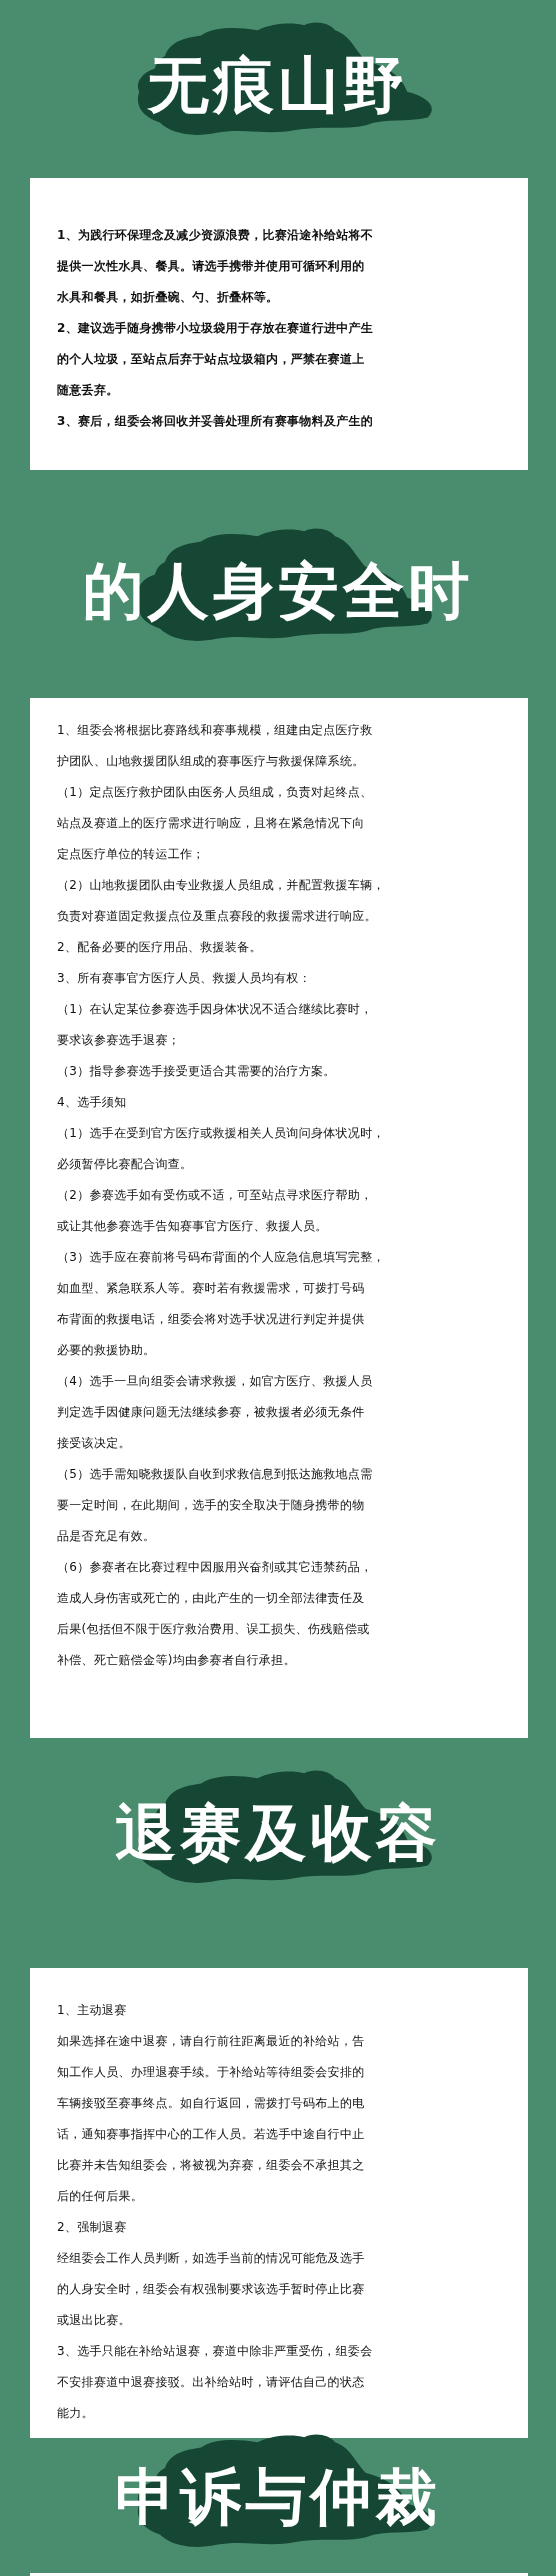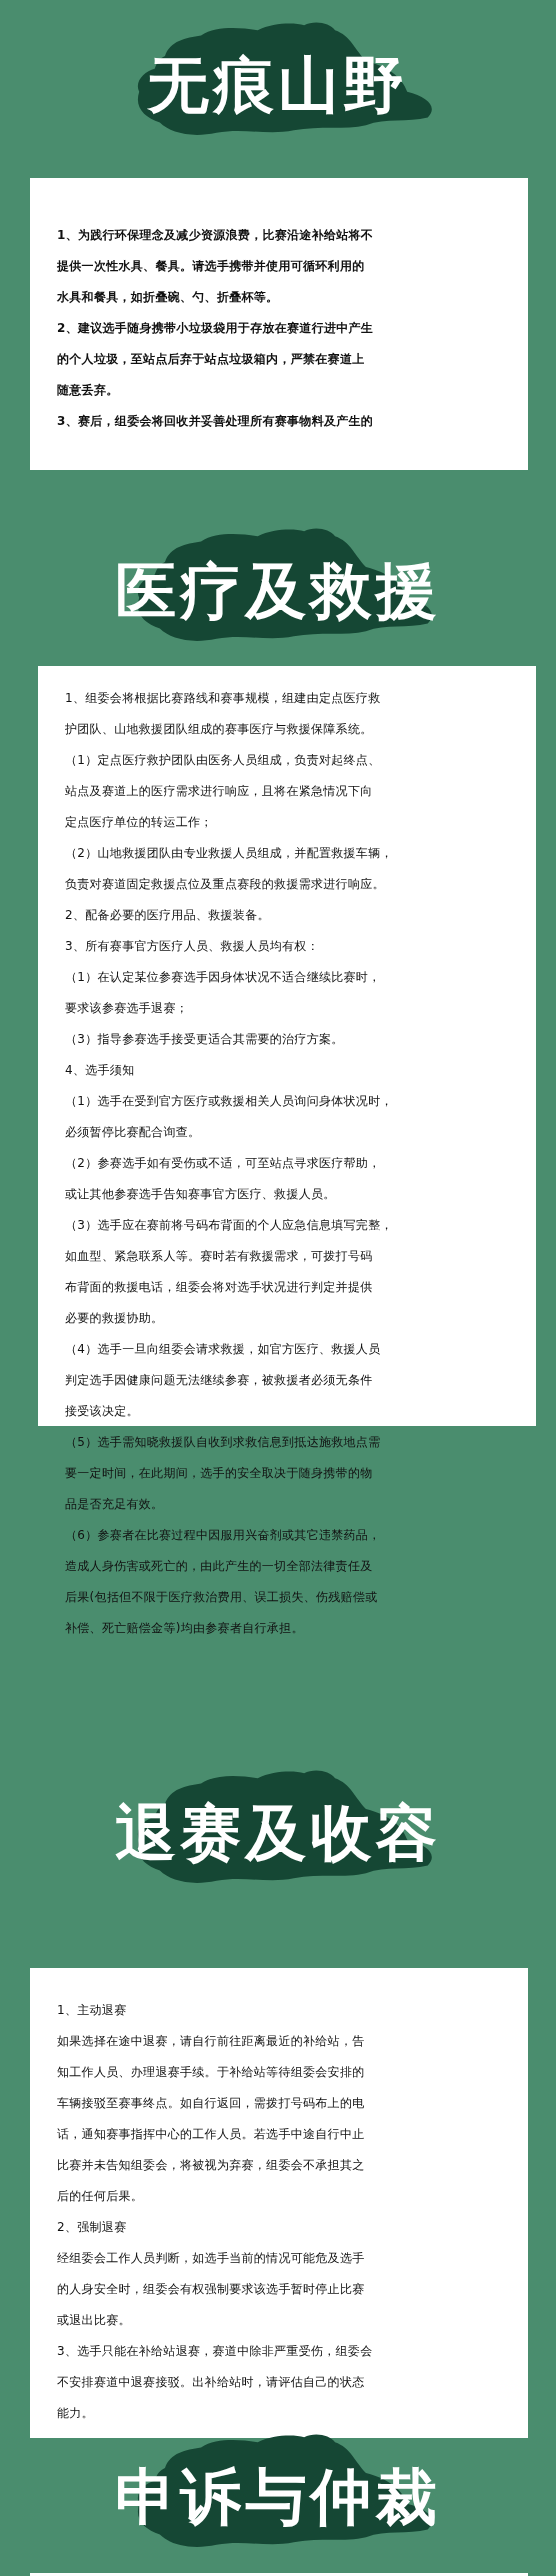--- a/index.html
+++ b/index.html
@@ -74,23 +74,23 @@
   <p>随意丢弃。</p>
   <p>3、赛后，组委会将回收并妥善处理所有赛事物料及产生的</p>
 </div>
 
 <div class="section-title" style="top:510px;">
   <div class="ink-blob">
     <svg viewBox="0 0 720 230" preserveAspectRatio="none">
       <path d="M130,70 C140,40 170,35 200,30 C230,10 280,15 310,20 C340,5 380,5 400,10 C420,0 450,5 460,20 C490,30 500,60 520,80 C560,90 590,110 600,140 C640,150 660,170 640,190 C600,200 560,190 520,205 C480,215 430,205 380,215 C330,225 280,210 230,220 C180,230 140,220 120,200 C90,190 70,170 80,140 C70,120 90,100 110,95 C115,80 120,75 130,70 Z" fill="#154734"></path>
     </svg>
   </div>
-  <div class="title-text">医疗及救援</div>
+  <div class="title-text">的人身安全时</div>
 </div>
-<div class="card" style="top:666px; height:760px; padding-top:16.5px;margin-left:8px;">
+<div class="card" style="top:698px; height:1040px; padding-top:16.5px;">
   <p>1、组委会将根据比赛路线和赛事规模，组建由定点医疗救</p>
   <p>护团队、山地救援团队组成的赛事医疗与救援保障系统。</p>
   <p>（1）定点医疗救护团队由医务人员组成，负责对起终点、</p>
   <p>站点及赛道上的医疗需求进行响应，且将在紧急情况下向</p>
   <p>定点医疗单位的转运工作；</p>
   <p>（2）山地救援团队由专业救援人员组成，并配置救援车辆，</p>
   <p>负责对赛道固定救援点位及重点赛段的救援需求进行响应。</p>
   <p>2、配备必要的医疗用品、救援装备。</p>
   <p>3、所有赛事官方医疗人员、救援人员均有权：</p>
   <p>（1）在认定某位参赛选手因身体状况不适合继续比赛时，</p>

